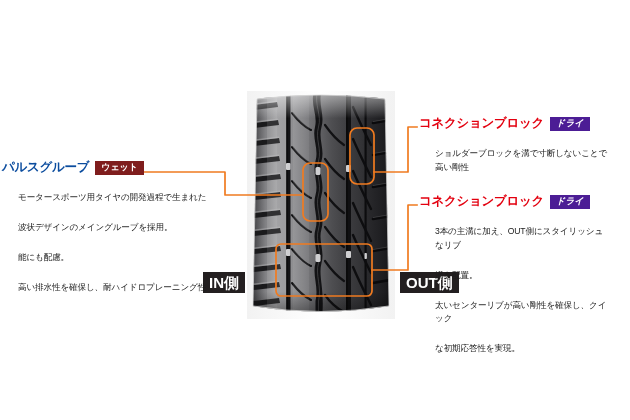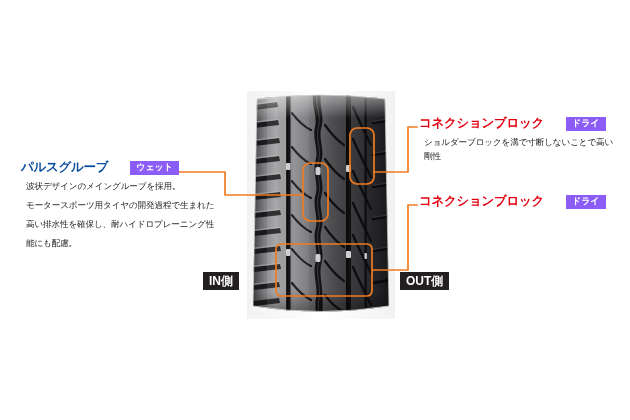--- a/index.html
+++ b/index.html
@@ -6,50 +6,50 @@
   html, body {
     width: 630px; height: 420px;
     background: #ffffff;
     font-family: "Liberation Sans", "DejaVu Sans", sans-serif;
     overflow: hidden;
   }
   #stage { position: relative; width: 630px; height: 420px; background: #fff; }
 
   
   .panel { position: absolute; }
-  .panel-head { display: flex; align-items: center; gap: 22px; white-space: nowrap; }
+  .panel-head { display: flex; align-items: center; gap: 6px; white-space: nowrap; }
   .panel-title {
     font-size: 12.5px; font-weight: bold; letter-spacing: -0.3px;
     line-height: 1.1;
   }
   .title-red  { color: #e3000f; }
   .title-blue { color: #0b4c9e; }
   .badge {
     display: inline-block; color: #fff; font-size: 9px; font-weight: bold;
     padding: 1.5px 6px 2px; line-height: 1.1; letter-spacing: 0px;
     position: relative; top: 0px;
   }
-  .badge-wet { background: #8b5cf6; }
-  .badge-dry { background: #8b5cf6; }
+  .badge-wet { background: #7f1d1d; }
+  .badge-dry { background: #4c1d95; font-style: italic; }
   .panel-body {
     margin-top: 4px; font-size: 8.6px; line-height: 1.62; color: #1b1b1b;
     letter-spacing: -0.15px;
   }
-  .panel-body p { margin: 5px; }
+  .panel-body p { margin: 16px; }
 
   
   #tire-wrap {
     position: absolute; left: 247px; top: 91px; width: 148px; height: 228px;
   }
   #tire-svg { display: block; width: 148px; height: 228px; }
 
   
   .side-label {
     position: absolute; background: #231f20; color: #ffffff;
-    font-size: 12px; font-weight: bold; padding: 2.5px 6px 3.5px;
+    font-size: 15px; font-weight: bold; padding: 2.5px 6px 3.5px;
     line-height: 1; letter-spacing: 0px; white-space: nowrap;
   }
   #label-in  { left: 203px; top: 272px; }
   #label-out { left: 400px; top: 272px; }
 
   
   #connectors { position: absolute; left: 0; top: 0; width: 630px; height: 420px; pointer-events: none; }
 </style>
 </head>
 <body>
@@ -251,43 +251,49 @@
       <rect x="276" y="244" width="96" height="52" rx="5"></rect>
 
       <path d="M140 172 L225 172 L225 195 L303 195"></path>
 
       <path d="M417 127 L408 127 L408 172 L374 172"></path>
 
       <path d="M417 205 L408 205 L408 270 L372 270"></path>
     </g>
   </svg>
 
-  <div class="panel" style="left:21px; top:161px; width:222px;">
+  <div class="panel" style="left:2px; top:161px; width:222px;">
     <div class="panel-head">
       <span class="panel-title title-blue">パルスグルーブ</span>
       <span class="badge badge-wet">ウェット</span>
     </div>
     <div class="panel-body">
+      <p>モータースポーツ用タイヤの開発過程で生まれた</p>
       <p>波状デザインのメイングルーブを採用。</p>
-      <p>モータースポーツ用タイヤの開発過程で生まれた</p>
+      <p>能にも配慮。</p>
       <p>高い排水性を確保し、耐ハイドロプレーニング性</p>
-      <p>能にも配慮。</p>
     </div>
   </div>
 
   <div class="panel" style="left:419px; top:117px; width:206px;">
     <div class="panel-head">
       <span class="panel-title title-red">コネクションブロック</span>
       <span class="badge badge-dry">ドライ</span>
     </div>
     <div class="panel-body">
       <p>ショルダーブロックを溝で寸断しないことで高い剛性</p>
     </div>
   </div>
 
   <div class="panel" style="left:419px; top:195px; width:206px;">
     <div class="panel-head">
       <span class="panel-title title-red">コネクションブロック</span>
       <span class="badge badge-dry">ドライ</span>
     </div>
+    <div class="panel-body">
+      <p>3本の主溝に加え、OUT側にスタイリッシュなリブ</p>
+      <p>溝を配置。</p>
+      <p>太いセンターリブが高い剛性を確保し、クイック</p>
+      <p>な初期応答性を実現。</p>
+    </div>
   </div>
 
 </div>
 
 </body></html>

